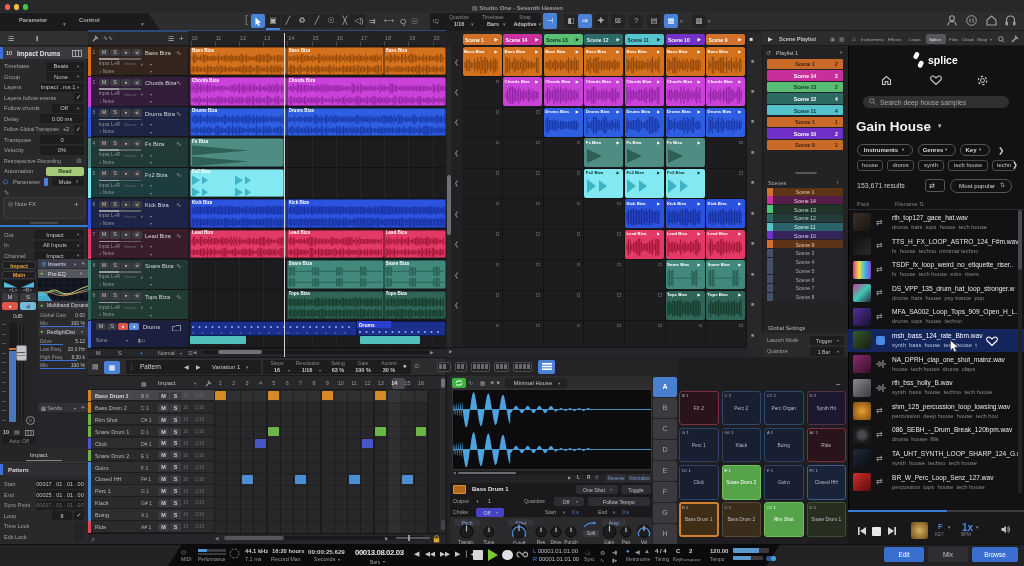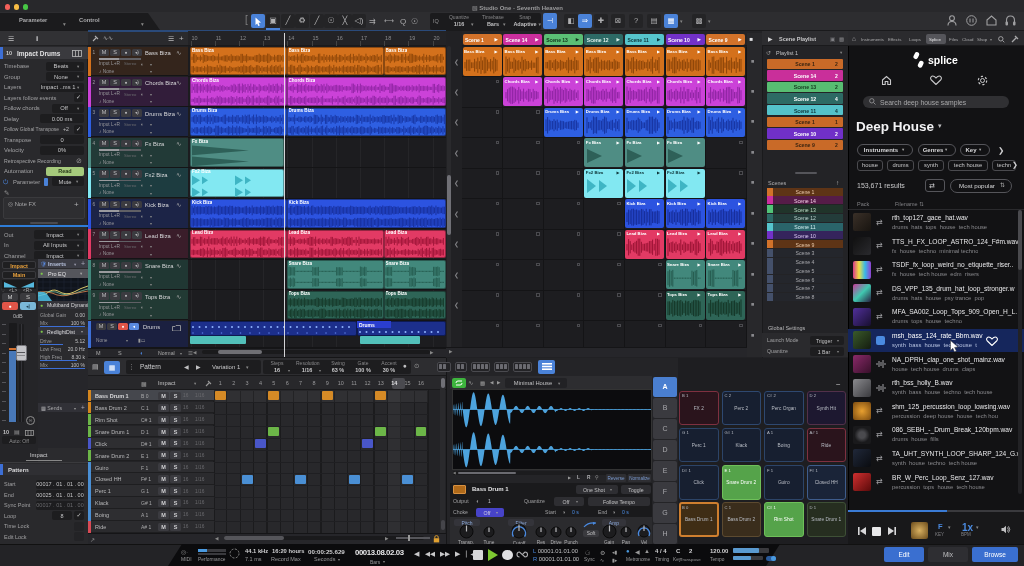--- a/index.html
+++ b/index.html
@@ -1218,21 +1218,21 @@
 <svg class="a" style="left:977px;top:74.5px;" width="11" height="11" viewBox="0 0 11 11">
     <circle cx="5.5" cy="5.5" r="2" fill="none" stroke="#c8c8ca" stroke-width="1"></circle>
     <circle cx="5.5" cy="5.5" r="4.2" fill="none" stroke="#c8c8ca" stroke-width="1.2" stroke-dasharray="2.2 2.2"></circle>
   </svg>
 <div class="a" style="left:863px;top:95.5px;width:146px;height:12.5px;background:#303033;border-radius:7px;"></div>
 <svg class="a" style="left:869px;top:98px;" width="7" height="7" viewBox="0 0 7 7">
     <circle cx="2.8" cy="2.8" r="2.2" fill="none" stroke="#909092" stroke-width="0.9"></circle>
     <line x1="4.5" y1="4.5" x2="6.5" y2="6.5" stroke="#909092" stroke-width="0.9"></line>
   </svg>
 <div class="a" style="left:880px;top:98.5px;font-size:6.8px;color:#a8a8aa;">Search deep house samples</div>
-<div class="a" style="left:856px;top:119px;font-size:13.5px;color:#f2f2f4;"><b>Deep House</b></div>
+<div class="a" style="left:856px;top:119px;font-size:13.5px;color:#f2f2f4;"><b>Gain House</b></div>
 <div class="a" style="left:938px;top:122px;font-size:7px;color:#c0c0c2;">▾</div>
 <div class="a" style="left:857px;top:144px;width:56px;height:12px;border:1px solid #55555a;border-radius:7px;"></div>
 <div class="a" style="left:857px;top:146.5px;font-size:6px;color:#d8d8da;width:48px;text-align:center;"><b>Instruments</b></div>
 <div class="a" style="left:902px;top:147.0px;font-size:4.5px;color:#aaa;">▾</div>
 <div class="a" style="left:918px;top:144px;width:38px;height:12px;border:1px solid #55555a;border-radius:7px;"></div>
 <div class="a" style="left:918px;top:146.5px;font-size:6px;color:#d8d8da;width:30px;text-align:center;"><b>Genres</b></div>
 <div class="a" style="left:945px;top:147.0px;font-size:4.5px;color:#aaa;">▾</div>
 <div class="a" style="left:960px;top:144px;width:30px;height:12px;border:1px solid #55555a;border-radius:7px;"></div>
 <div class="a" style="left:960px;top:146.5px;font-size:6px;color:#d8d8da;width:22px;text-align:center;"><b>Key</b></div>
 <div class="a" style="left:979px;top:147.0px;font-size:4.5px;color:#aaa;">▾</div>

